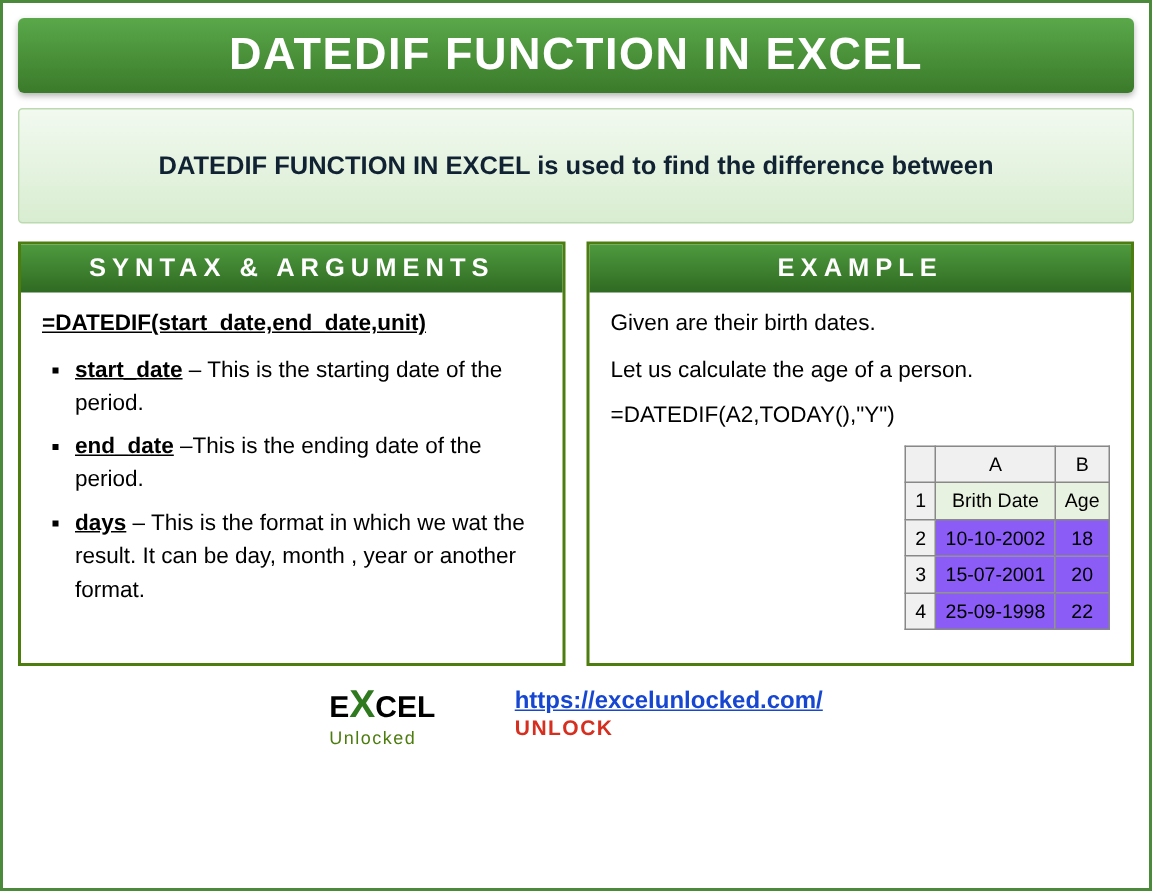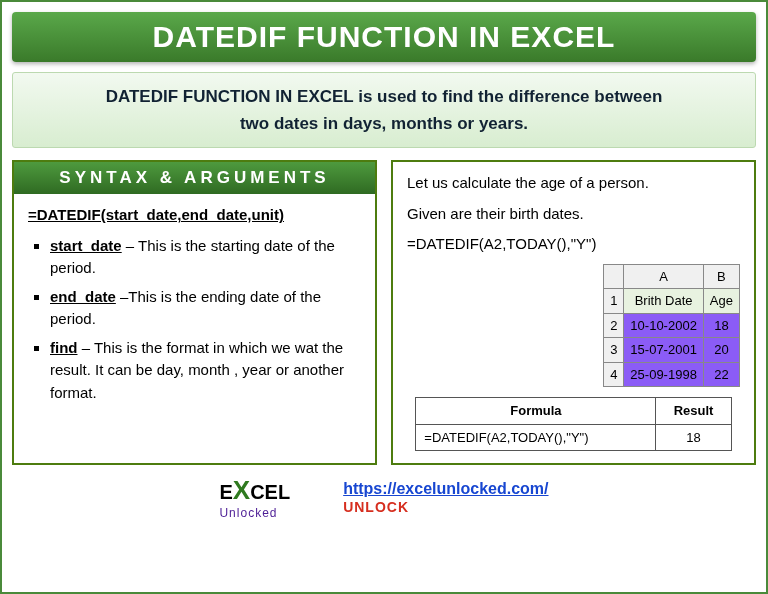--- a/index.html
+++ b/index.html
@@ -24,21 +24,21 @@
     margin-bottom: 10px;
     box-shadow: 0 2px 4px rgba(0,0,0,.3);
   }
   .intro-bar {
     background: linear-gradient(#f2f9f0, #d8edd0);
     border: 1px solid #bcd9b0;
     text-align: center;
     font-size: 17px;
     font-weight: bold;
     color: #123;
-    padding: 10px 20px;
+    padding: 24px 20px;
     line-height: 1.6;
     border-radius: 3px;
     margin-bottom: 12px;
   }
   .columns { display: flex; gap: 14px; }
   .col { flex: 1; border: 2px solid #4d7c0f; background: #fff; }
   .col-header {
     background: linear-gradient(#4e9a3e, #2f6a22);
     color: #fff;
     font-weight: bold;
@@ -82,52 +82,52 @@
   .result-table td.left { text-align: left; }
   .footer {
     display: flex;
     align-items: center;
     justify-content: center;
     gap: 53px;
     margin-top: 10px;
   }
   .logo { font-weight: bold; font-size: 20px; display: flex; align-items: center; gap: 4px; }
   .logo .x { color: #2f7a1f; font-size: 26px; }
-  .logo .sub { font-size: 12px; display: block; color: #4c1d95; font-weight: normal; letter-spacing: 1px; }
+  .logo .sub { font-size: 12px; display: block; color: #4d7c0f; font-weight: normal; letter-spacing: 1px; }
   .link-block { text-align: left; }
   .link-block a { color: #1746d1; font-weight: bold; text-decoration: underline; font-size: 16px; }
   .unlock { color: #d62e1f; font-weight: bold; font-size: 14px; letter-spacing: 1px; }
 </style>
 </head>
 <body>
 
 <div class="title-bar">DATEDIF FUNCTION IN EXCEL</div>
 
 <div class="intro-bar">
   <span>DATEDIF FUNCTION IN EXCEL</span><span> is used to find the difference between</span><br>
-  <span>two dates in days, months or years.</span>
 </div>
 
 <div class="columns">
   <div class="col">
     <div class="col-header">SYNTAX &amp; ARGUMENTS</div>
     <div class="col-body">
       <div class="formula-line">=DATEDIF(start_date,end_date,unit)</div>
       <ul class="args">
         <li><span class="argname">start_date</span><span> – This is the starting date of the period.</span></li>
         <li><span class="argname">end_date</span><span> –This is the ending date of the period.</span></li>
-        <li><span class="argname">find</span><span> – This is the format in which we wat the result. It can be day, month , year or another format.</span></li>
+        <li><span class="argname">days</span><span> – This is the format in which we wat the result. It can be day, month , year or another format.</span></li>
       </ul>
     </div>
   </div>
 
   <div class="col">
+    <div class="col-header">EXAMPLE</div>
     <div class="col-body example-body">
+      <p>Given are their birth dates.</p>
       <p>Let us calculate the age of a person.</p>
-      <p>Given are their birth dates.</p>
       <p>=DATEDIF(A2,TODAY(),"Y")</p>
 
       <table class="sheet">
         <tbody>
             <tr>
           <td class="rowhead"></td>
           <td class="colhead">A</td>
           <td class="colhead">B</td>
         </tr>
         <tr>
@@ -146,32 +146,20 @@
           <td>20</td>
         </tr>
         <tr>
           <td class="rowhead">4</td>
           <td>25-09-1998</td>
           <td>22</td>
         </tr>
       </tbody>
         </table>
 
-      <table class="result-table">
-        <tbody>
-            <tr>
-          <th>Formula</th>
-          <th>Result</th>
-        </tr>
-        <tr>
-          <td class="left">=DATEDIF(A2,TODAY(),"Y")</td>
-          <td>18</td>
-        </tr>
-      </tbody>
-        </table>
     </div>
   </div>
 </div>
 
 <div class="footer">
   <div class="logo">
     <span>
       <span>E</span><span class="x">X</span><span>CEL</span>
       <span class="sub">Unlocked</span>
     </span>

